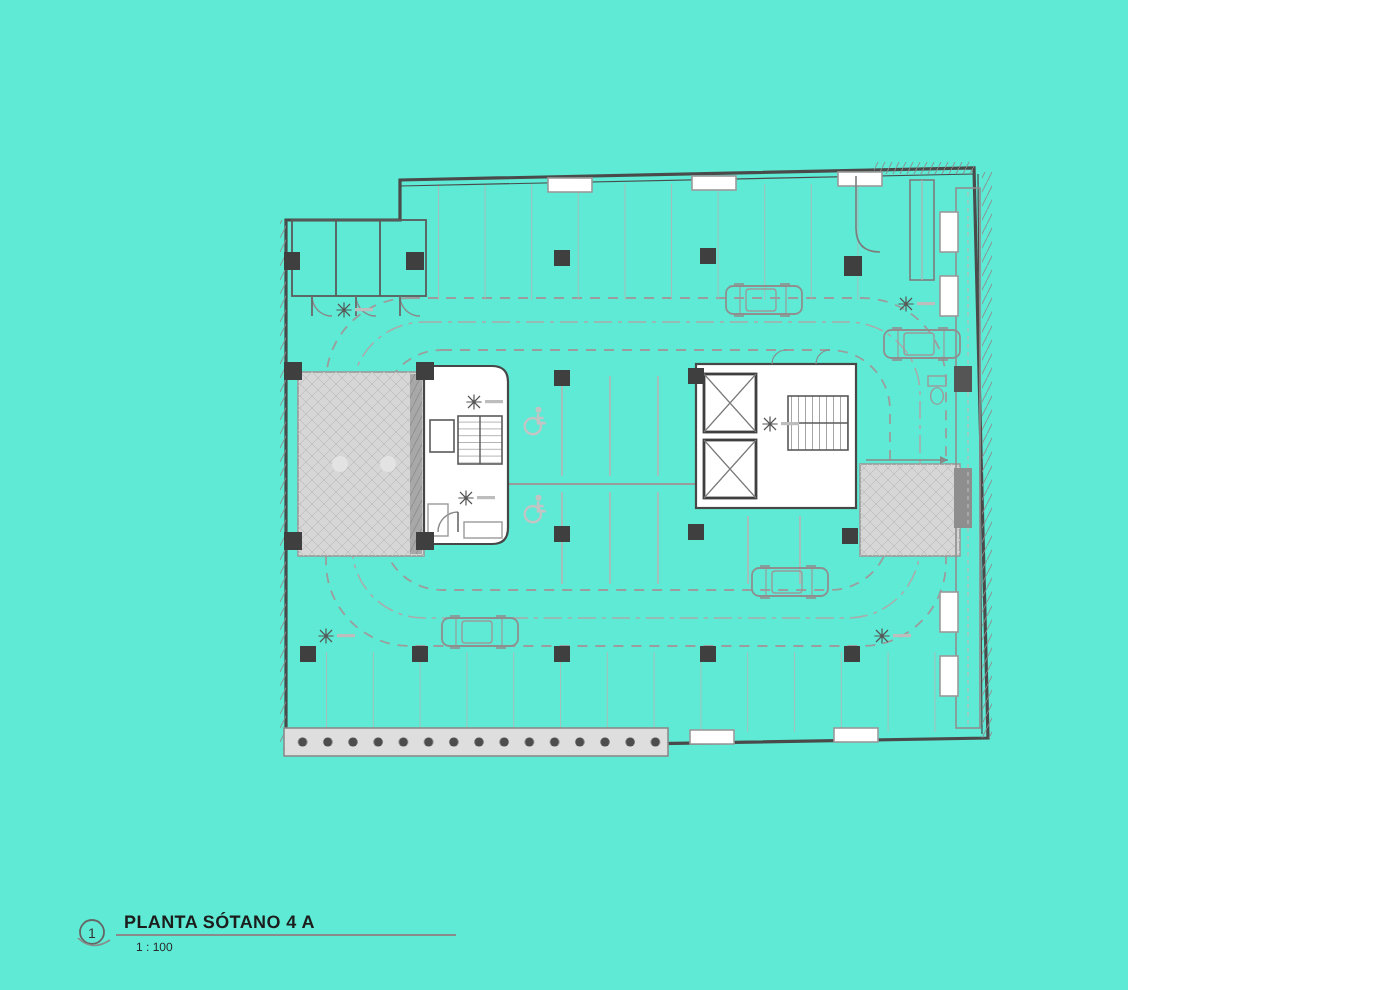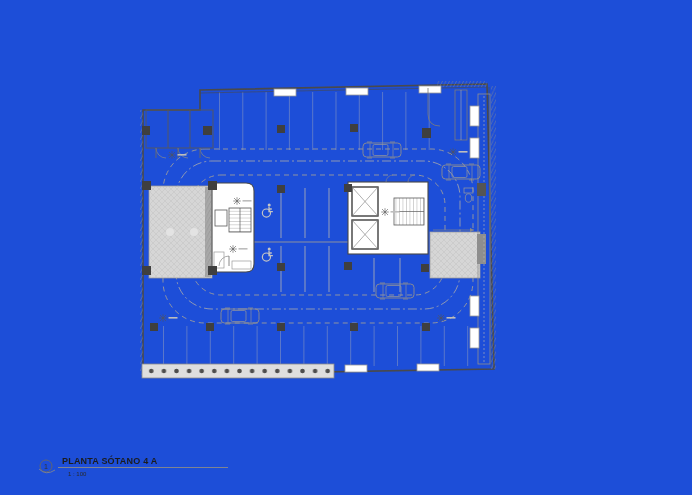--- a/index.html
+++ b/index.html
@@ -1,16 +1,16 @@
 <!DOCTYPE html>
 <html><head>
 <meta charset="utf-8">
 <style>
   html,body{margin:0;padding:0;background:#ffffff;}
-  .page{position:relative;width:692px;height:495px;background:#1d4ed8;overflow:hidden;
+  .page{position:relative;width:564px;height:495px;background:#5eead4;overflow:hidden;
         font-family:"Liberation Sans", sans-serif;}
   svg text{font-family:"Liberation Sans", sans-serif;}
   .title-text{font-weight:bold;fill:#1c1c1c;}
   .scale-text{fill:#2a2a2a;}
   .sheet-num{fill:#333;}
 </style>
 </head>
 <body>
 
 <div class="page">

